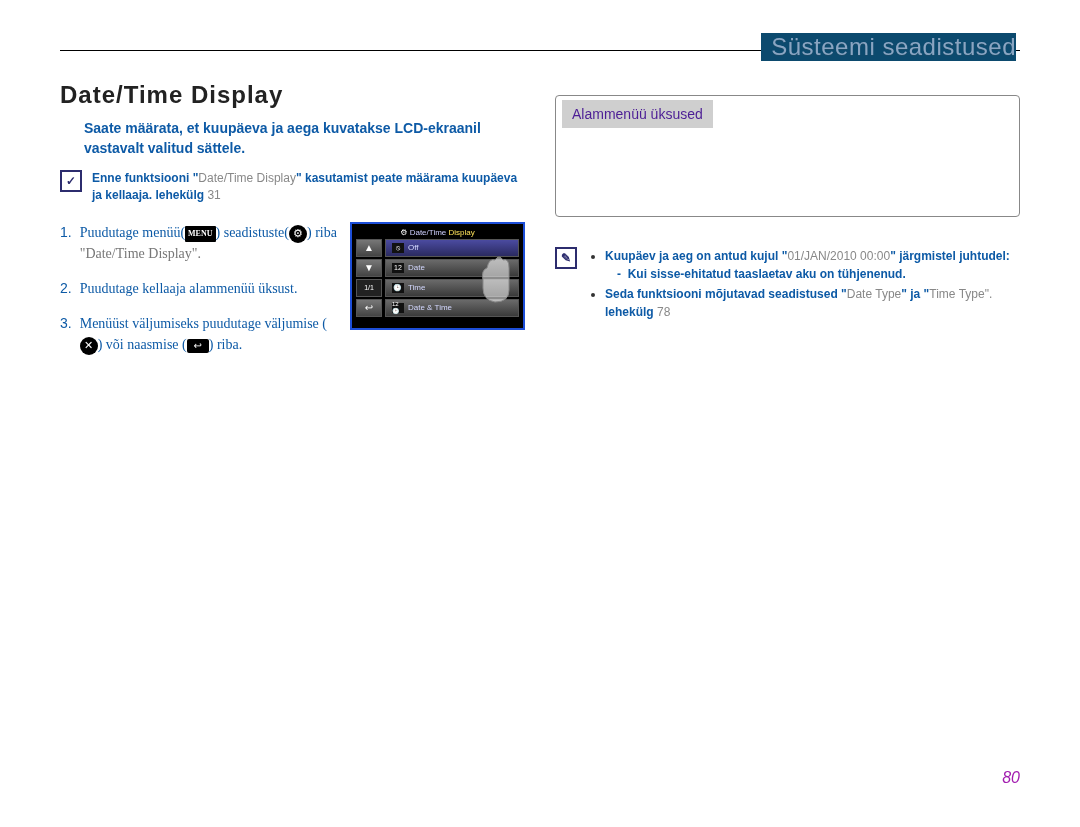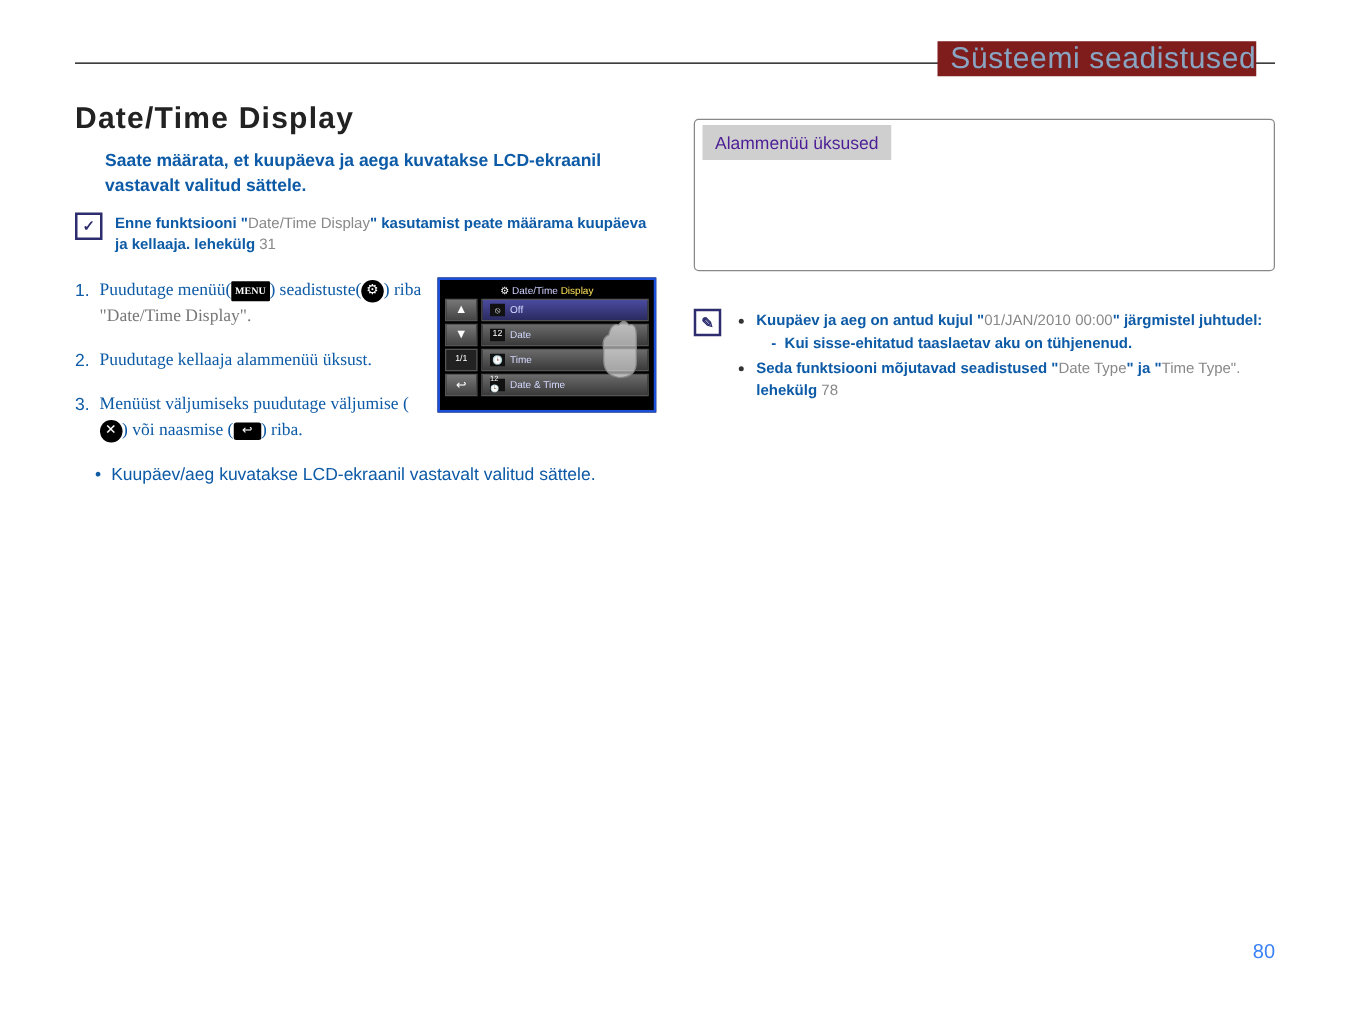--- a/index.html
+++ b/index.html
@@ -9,25 +9,25 @@
     color: #333;
     background: #fff;
   }
   .header-line {
     border-top: 1px solid #000;
     position: relative;
     margin-bottom: 30px;
   }
   .header-title {
     position: absolute;
-    right: 15px;
+    right: 4px;
     top: -18px;
     font-size: 24px;
     color: #8aa5c2;
-    background: #7f1d1d;
+    background: #0c4a6e;
     padding-left: 10px;
     letter-spacing: 0.5px;
     text-shadow: 0 1px 0 rgba(80,80,80,0.2);
   }
   .cols {
     display: flex;
     gap: 30px;
   }
   .left, .right { flex: 1; }
   h1 {
@@ -154,22 +154,22 @@
     font-size: 12px;
     line-height: 1.5;
     margin-top: 30px;
     align-items: flex-start;
   }
   .right-notes ul { margin: 0; padding-left: 18px; }
   .right-notes li { margin-bottom: 2px; }
   .sub-dash { margin-left: 12px; }
   .page-num {
     position: fixed;
-    bottom: 56px; right: 60px;
-    color: #3b82f6; font-size: 16px;
+    bottom: 40px; right: 60px;
+    color: #a21caf; font-size: 16px; font-style: italic;
   }
   .clearfix::after { content: ""; display: block; clear: both; }
 </style>
 </head>
 <body>
 
 <div class="header-line">
   <span class="header-title">Süsteemi seadistused</span>
 </div>
 
@@ -241,23 +241,20 @@
         <div class="step-body blue">Puudutage kellaaja alammenüü üksust.</div>
       </div>
 
       <div class="step-row">
         <div class="step-num blue">3.</div>
         <div class="step-body">
           <span class="blue">Menüüst väljumiseks puudutage väljumise (</span><span class="inline-icon-round">✕</span><span class="blue">) või naasmise (</span><span class="inline-icon-box">↩</span><span class="blue">) riba.</span>
         </div>
       </div>
 
-      <div class="bullet-row">
-        <span class="blue bullet-dot">Kuupäev/aeg kuvatakse LCD-ekraanil vastavalt valitud sättele.</span>
-      </div>
     </div>
   </div>
 
   <div class="right">
     <div class="r-box">
       <div class="r-box-head">Alammenüü üksused</div>
     </div>
 
     <div class="right-notes">
       <div class="pencil-badge">✎</div>

